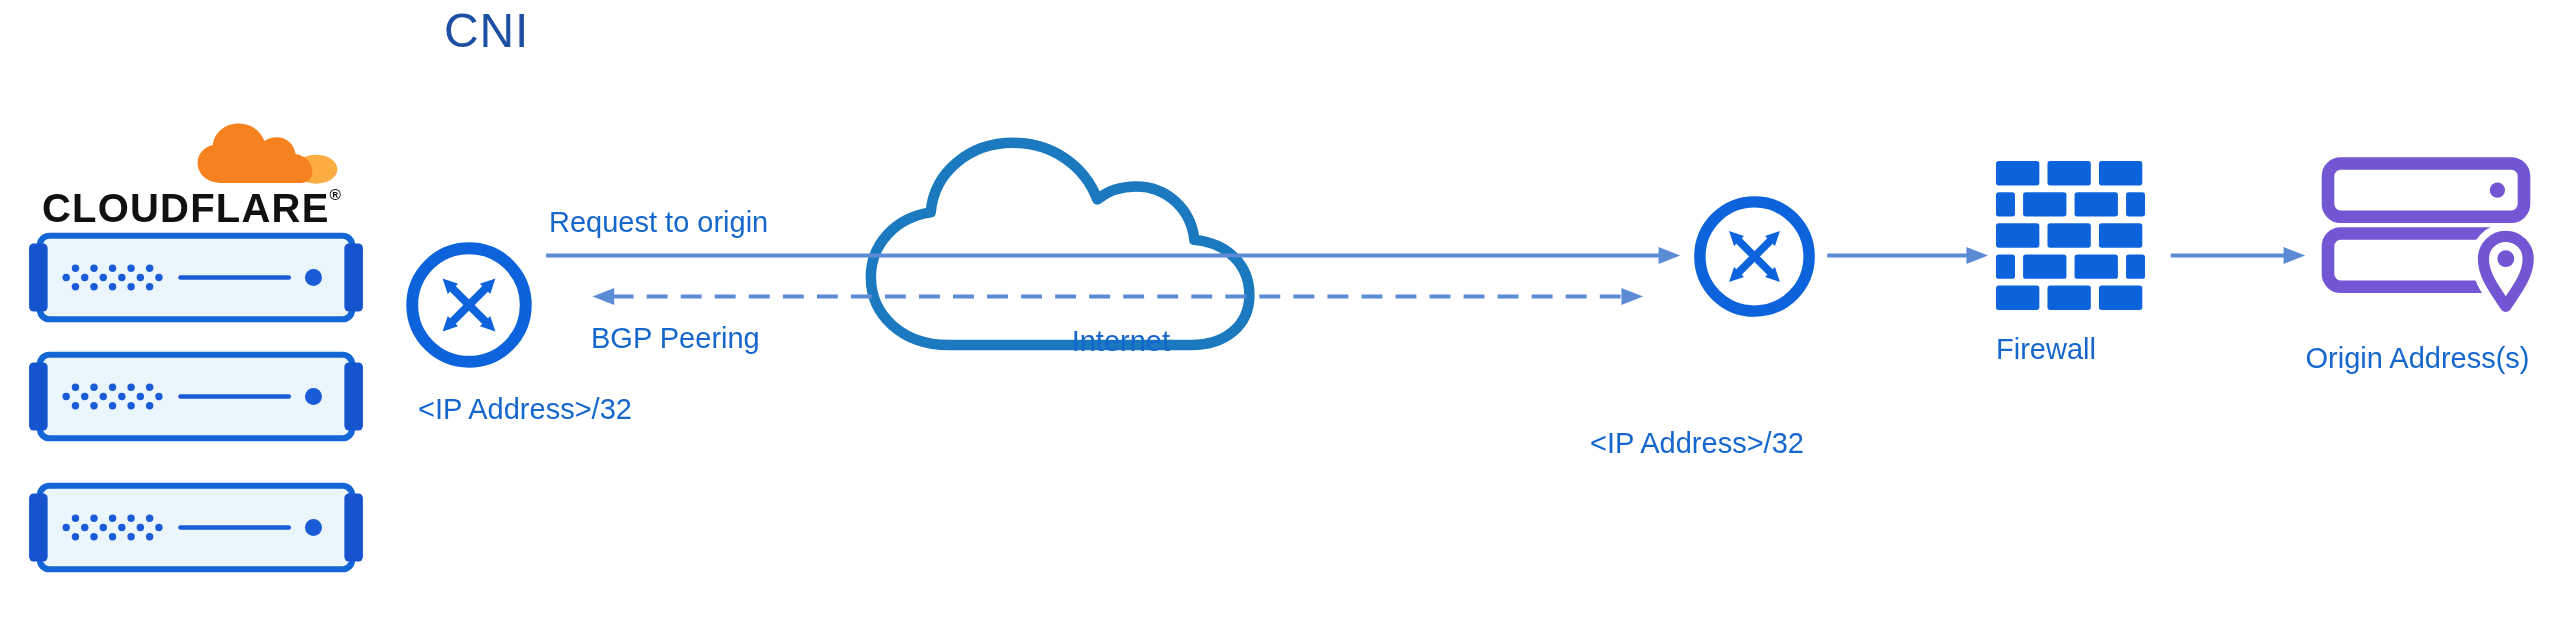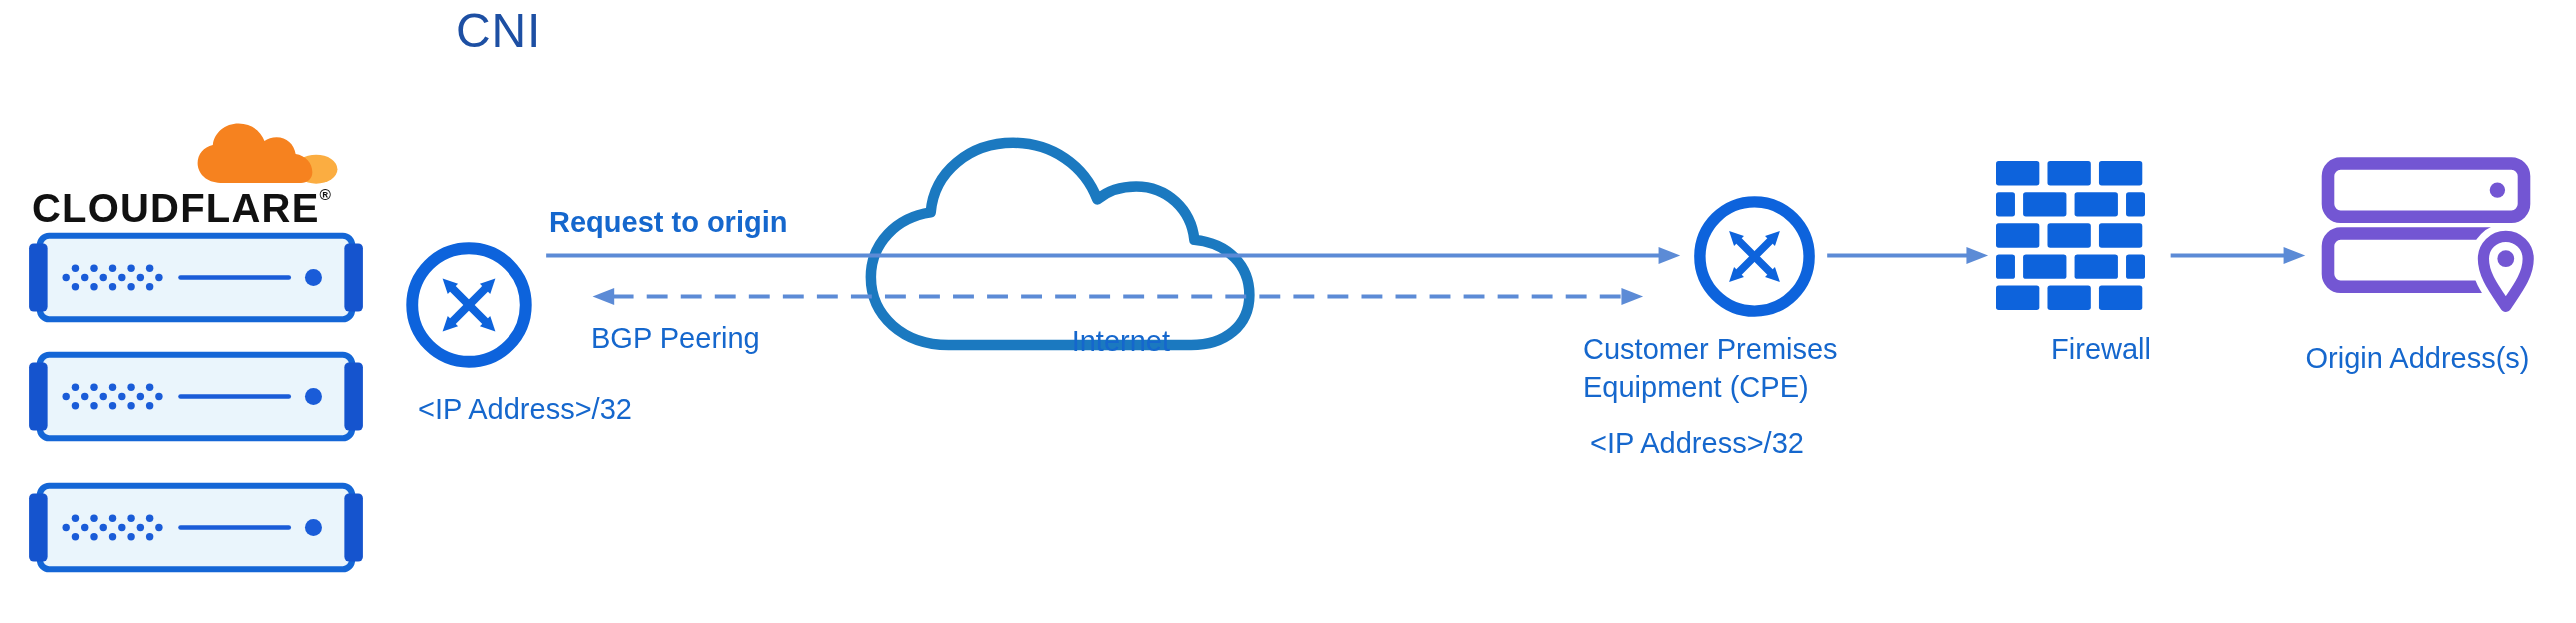--- a/index.html
+++ b/index.html
@@ -2,35 +2,35 @@
 <html style="font-size:12.4px"><head>
 <meta charset="utf-8">
 <style>
   html,body{margin:0;padding:0;background:#ffffff;}
   .canvas{
     position:relative;width:2576px;height:624px;background:#ffffff;overflow:hidden;
     font-family:"Liberation Sans", sans-serif;
   }
   .abs{position:absolute;}
   .title{
-    left:444px;top:3.1px;font-size:48px;font-weight:500;color:#1d4fa3;letter-spacing:0.8px;margin-left:12px;
+    left:444px;top:3.1px;font-size:48px;font-weight:500;color:#1d4fa3;letter-spacing:0.8px;
   }
   .wordmark{
-    left:32px;top:186px;font-size:40px;font-weight:700;color:#111111;letter-spacing:1.2px;
+    left:42px;top:186px;font-size:40px;font-weight:700;color:#111111;letter-spacing:1.2px;
     white-space:nowrap;
   }
   .wordmark sup{font-size:15.5px;font-weight:700;vertical-align:21.7px;letter-spacing:0;}
   .label{color:#1567cd;font-size:29px;line-height:36px;white-space:nowrap;}
-  .lbl-request{left:549px;top:204px;font-weight:bold;}
+  .lbl-request{left:549px;top:204px;}
   .lbl-bgp{left:591px;top:320px;}
   .lbl-internet{left:938px;top:323px;width:232px;text-align:right;}
   .lbl-cf-ip{left:418px;top:391px;}
   .lbl-cpe{left:1583px;top:330px;line-height:38px;}
   .lbl-cpe-ip{left:1590px;top:425px;}
-  .lbl-firewall{left:1996px;top:331px;width:155px;text-align:right;}
+  .lbl-firewall{left:1996px;top:331px;width:155px;text-align:left;}
   .lbl-origin{left:2290px;top:340px;width:255px;text-align:center;}
   svg{display:block;}
 </style>
 </head>
 <body>
 
 <div class="canvas">
 
   <div class="abs title">CNI</div>
 
@@ -148,24 +148,20 @@
       <line x1="38" y1="62" x2="62" y2="38"></line>
       <line x1="38" y1="38" x2="62" y2="62"></line>
     </g>
     <g fill="#0D63DC">
       <polygon points="70,30 66.1,41.7 58.3,33.9"></polygon>
       <polygon points="30,70 33.9,58.3 41.7,66.1"></polygon>
       <polygon points="30,30 41.7,33.9 33.9,41.7"></polygon>
       <polygon points="70,70 58.3,66.1 66.1,58.3"></polygon>
     </g>
   </svg>
-  <div class="abs label lbl-cpe">
-    <div>Customer Premises</div>
-    <div>Equipment (CPE)</div>
-  </div>
   <div class="abs label lbl-cpe-ip">&lt;IP Address&gt;/32</div>
 
   <svg class="abs" style="left:1996px;top:161px;" width="149" height="149" viewBox="0 0 110 110">
     <g fill="#0D63DC">
       <rect x="0" y="0" width="32" height="18" rx="2"></rect>
         <rect x="38" y="0" width="32" height="18" rx="2"></rect>
         <rect x="76" y="0" width="32" height="18" rx="2"></rect>
       <rect x="0" y="23" width="14" height="18" rx="2"></rect>
         <rect x="20" y="23" width="32" height="18" rx="2"></rect>
         <rect x="58" y="23" width="32" height="18" rx="2"></rect>

